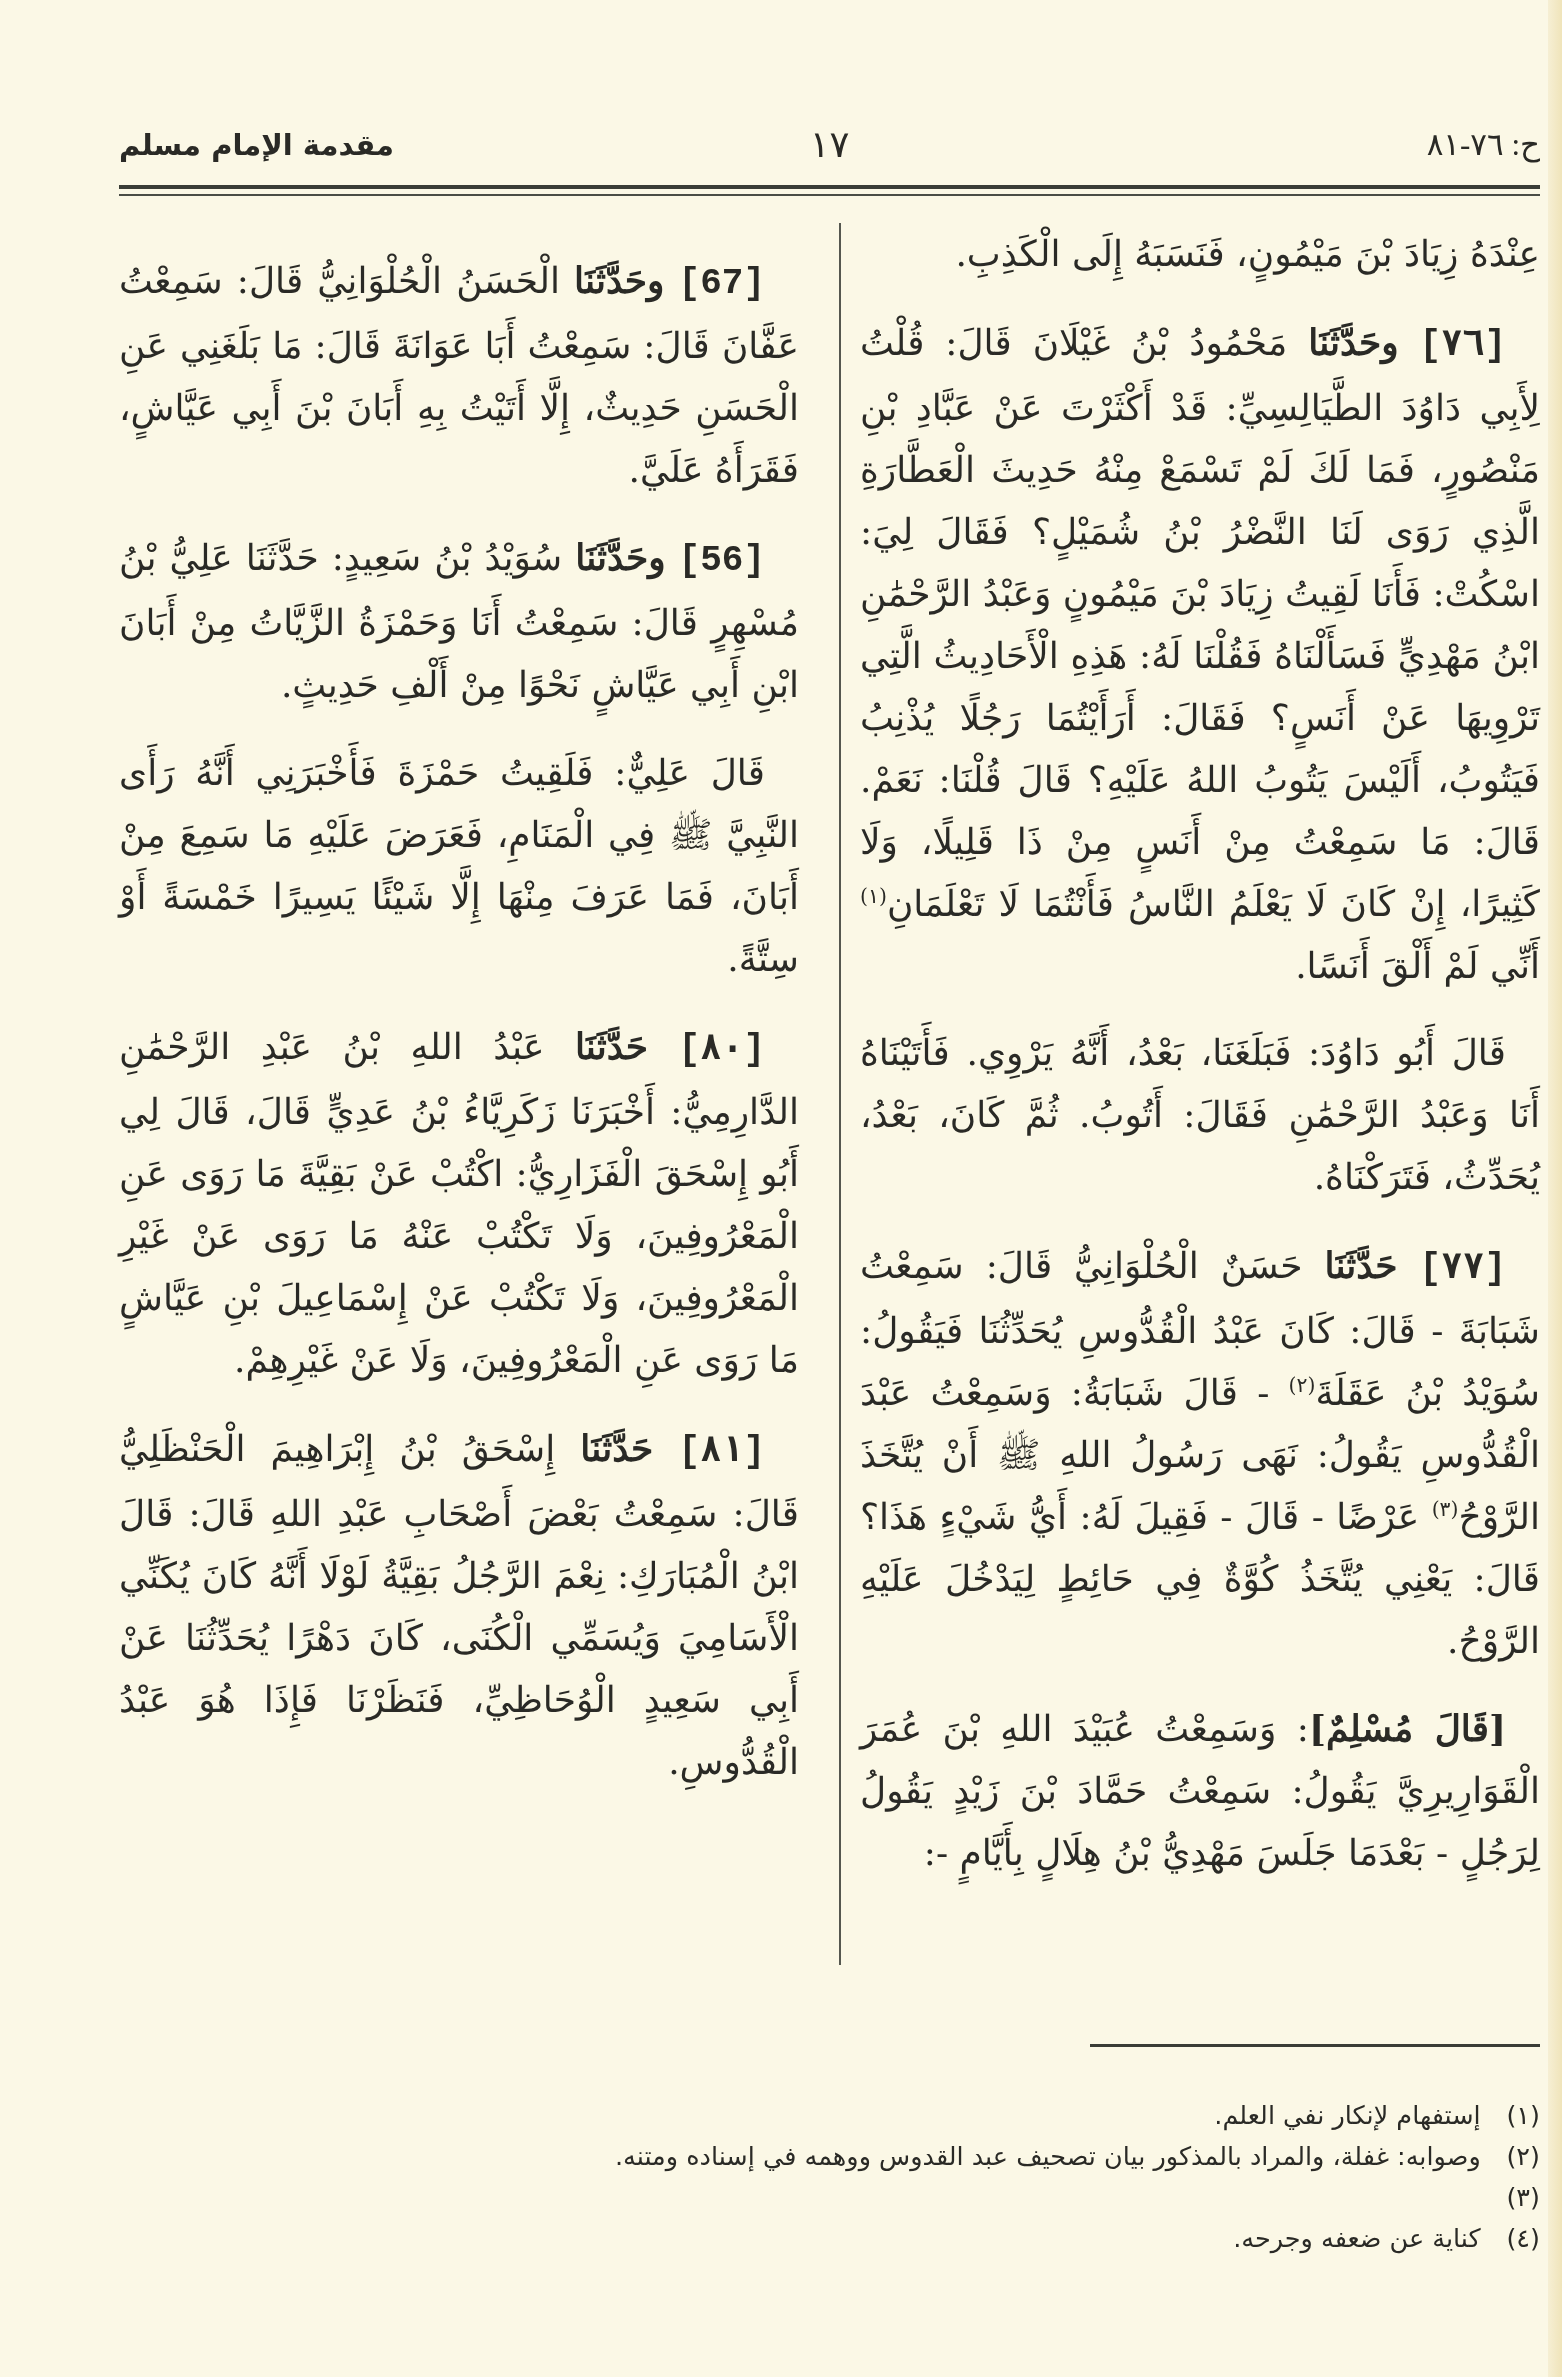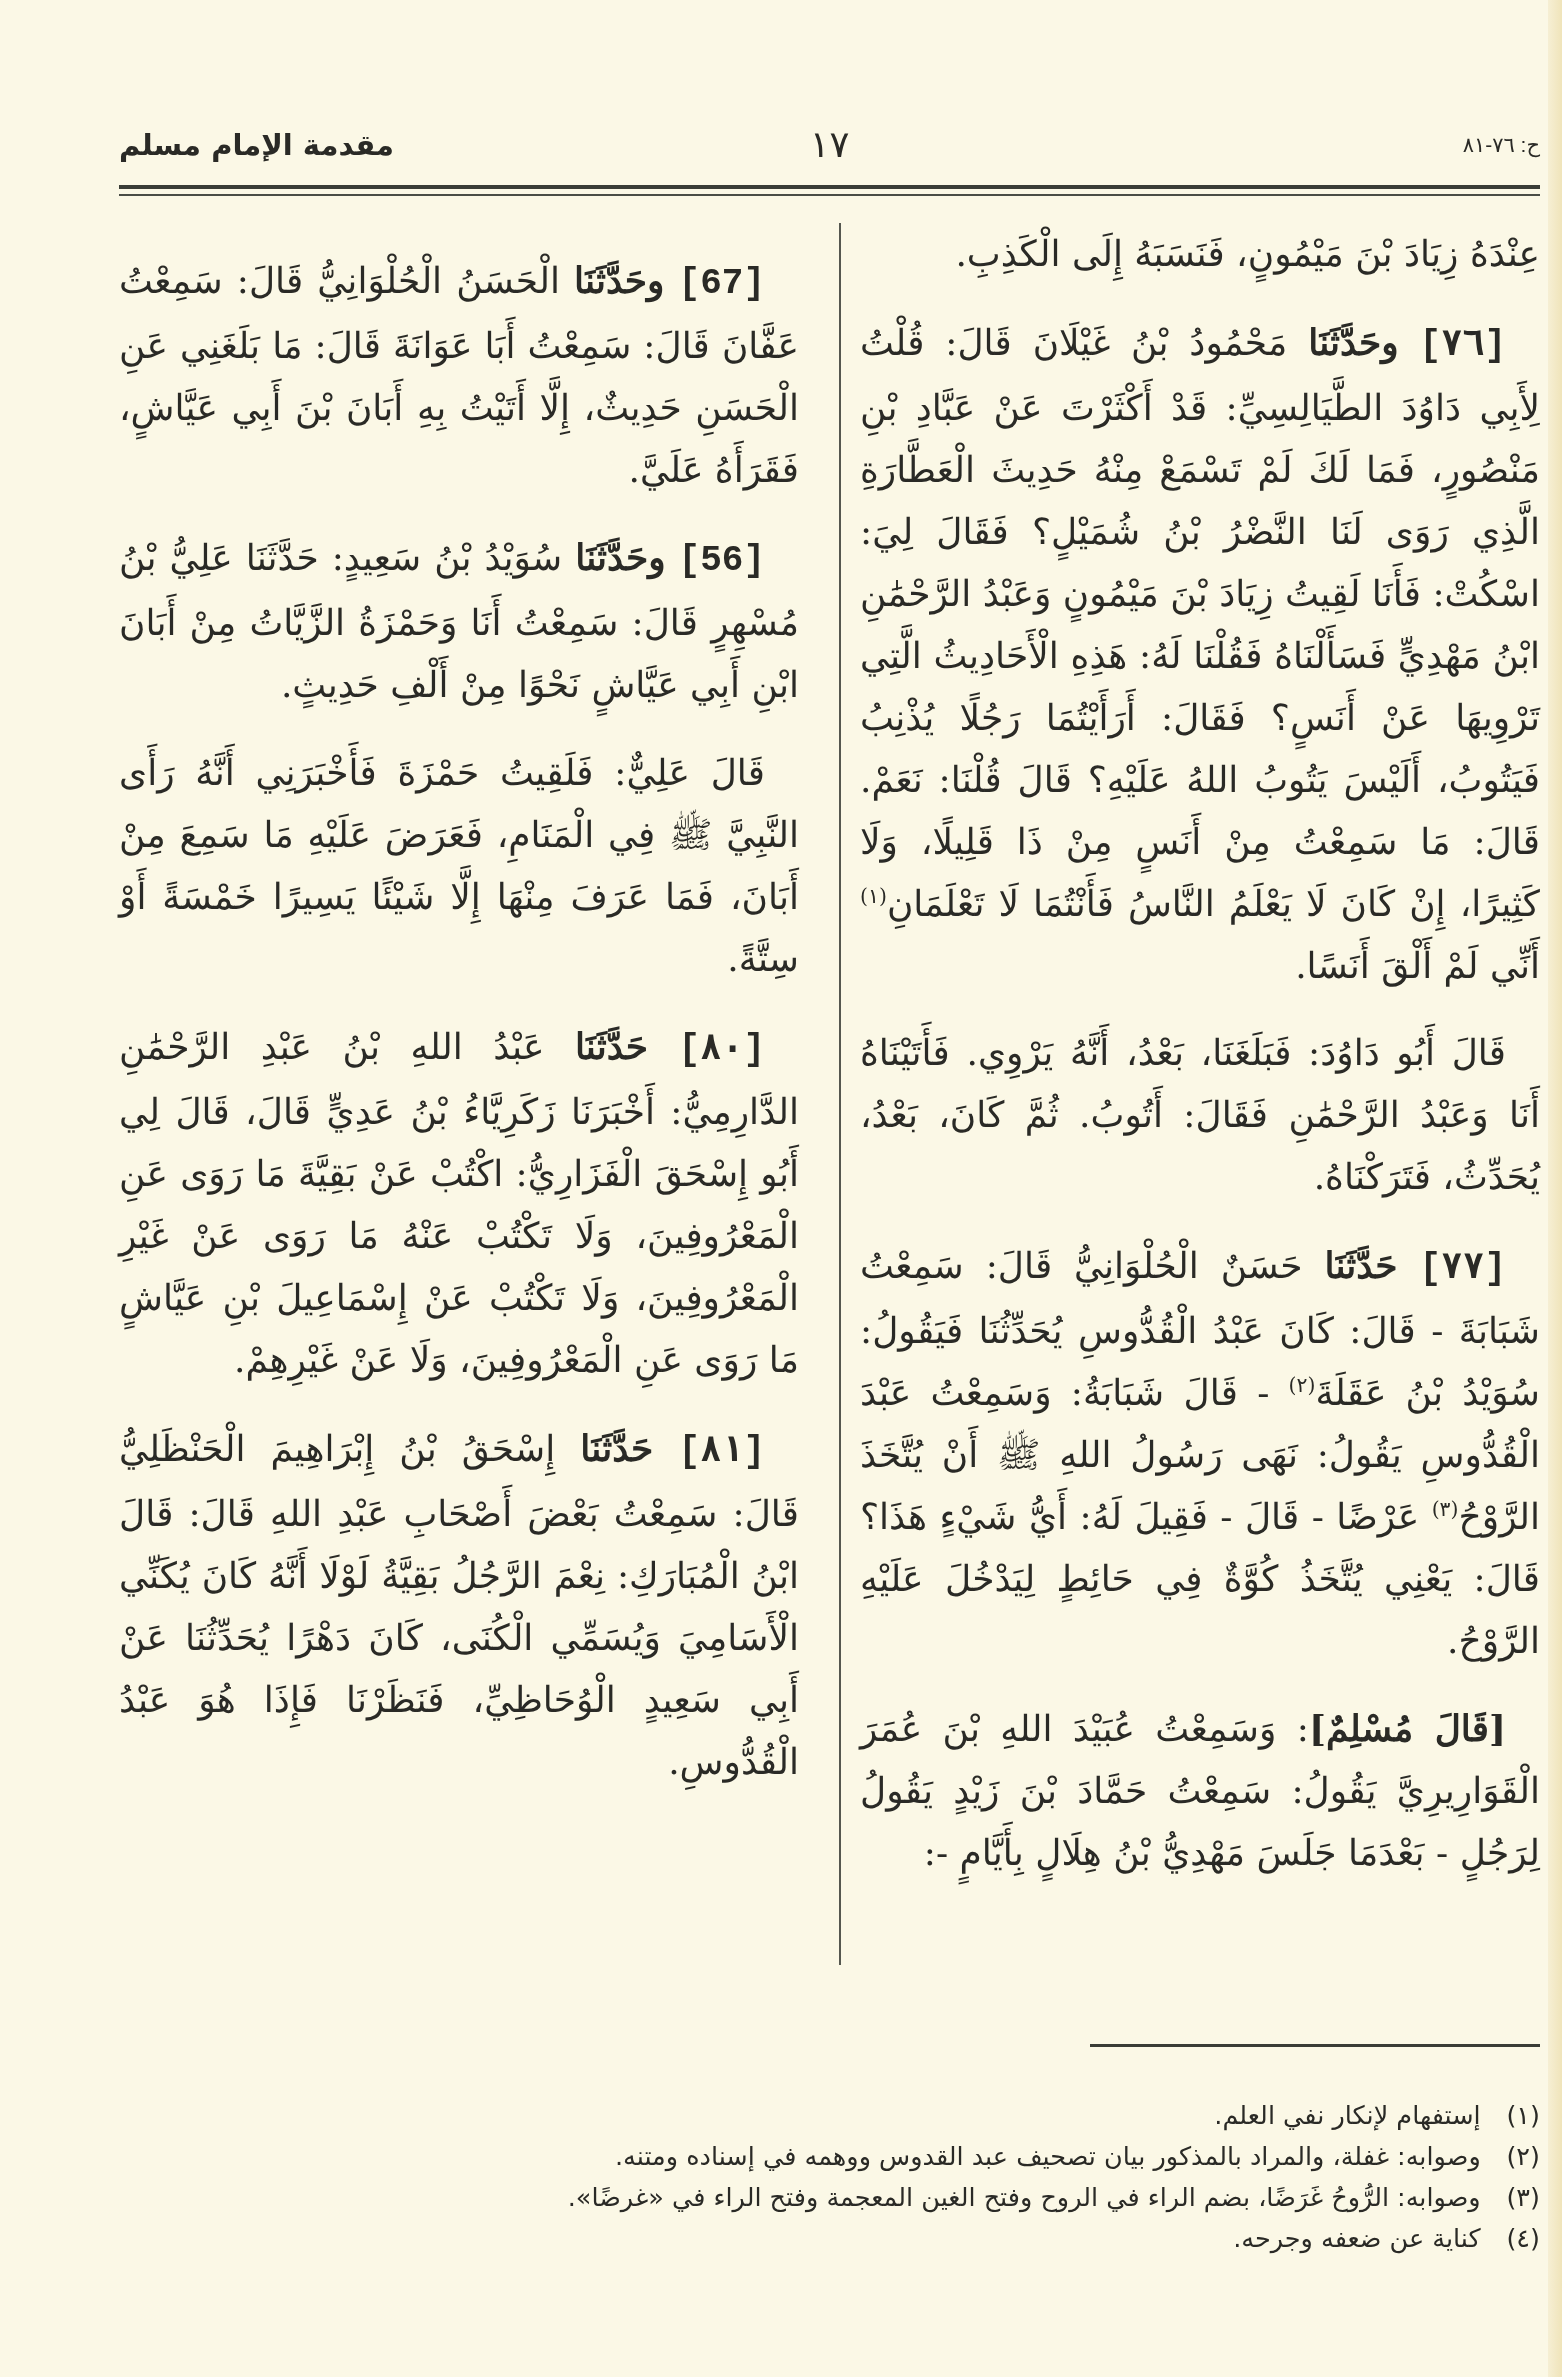--- a/index.html
+++ b/index.html
@@ -37,21 +37,21 @@
       top: 119px;
       left: 0;
       right: 0;
       height: 51px;
       display: flex;
       justify-content: space-between;
       align-items: center;
       font-size: 32px;
       direction: rtl;
     }
-    .header .ref { font-family: Liberation Sans, sans-serif; font-size: 21px; }
+    .header .ref { font-family: Liberation Serif, serif; font-size: 31px; }
     .header .pg { font-family: "DejaVu Sans", sans-serif; font-size: 37px; font-weight: normal; position: absolute; left: 50%; transform: translateX(-50%); }
     .header .book { font-family: "DejaVu Sans", sans-serif; font-size: 29px; font-weight: bold; text-align: right; }
     .rule-thick {
       position: absolute;
       top: 185px;
       left: 0;
       right: 0;
       height: 4.2px;
       background: #3a3d36;
     }
@@ -193,21 +193,20 @@
     <div class="fn-item">
       <span class="fn-num">(١)</span>
       <span>إستفهام لإنكار نفي العلم.</span>
     </div>
     <div class="fn-item">
       <span class="fn-num">(٢)</span>
       <span>وصوابه: غفلة، والمراد بالمذكور بيان تصحيف عبد القدوس ووهمه في إسناده ومتنه.</span>
     </div>
     <div class="fn-item">
       <span class="fn-num">(٣)</span>
-      <span>وصوابه: الرُّوحُ غَرَضًا، بضم الراء في الروح وفتح الغين المعجمة وفتح الراء في «غرضًا».</span>
     </div>
     <div class="fn-item">
       <span class="fn-num">(٤)</span>
       <span>كناية عن ضعفه وجرحه.</span>
     </div>
   </div>
 
 </div>
 
 

